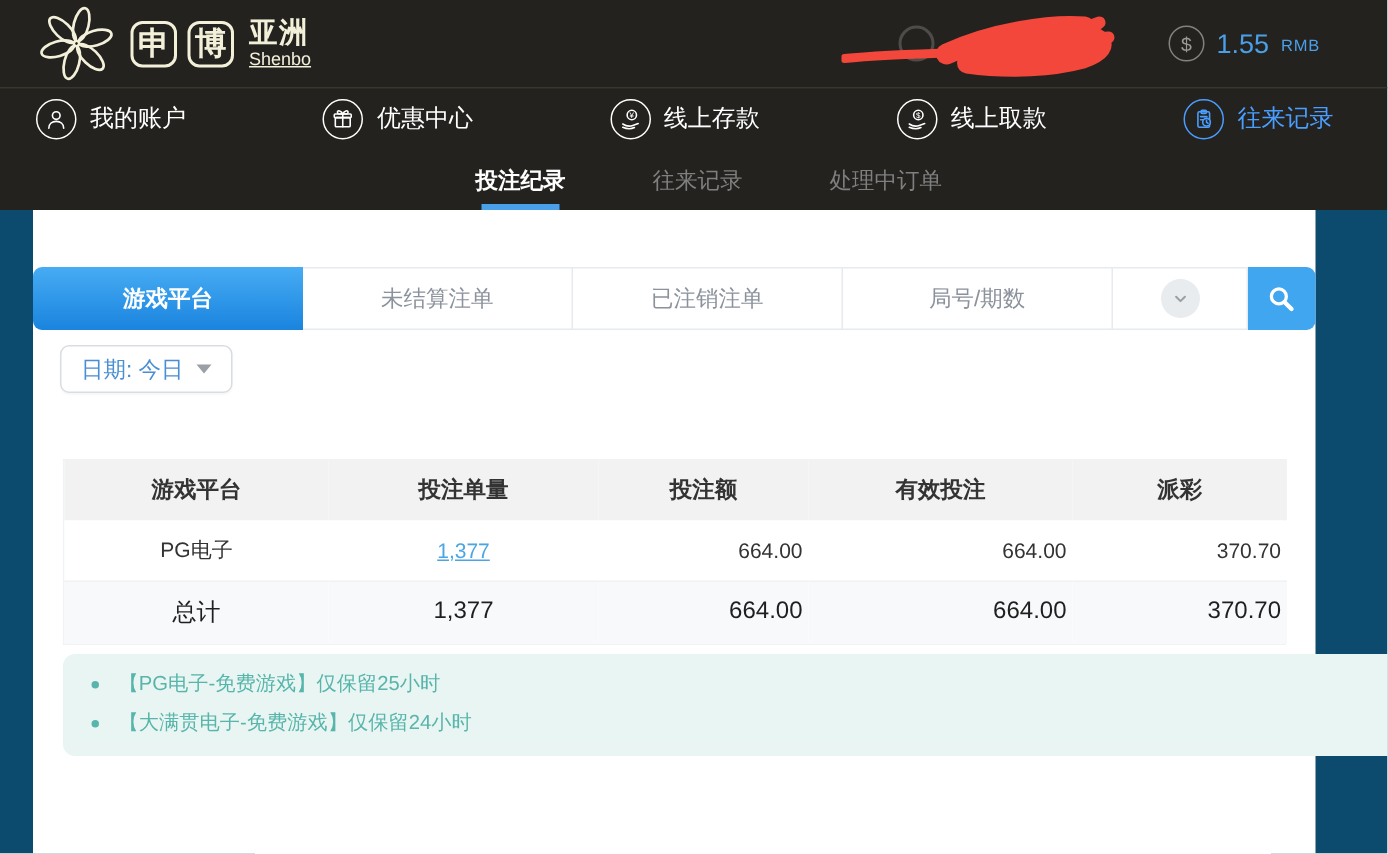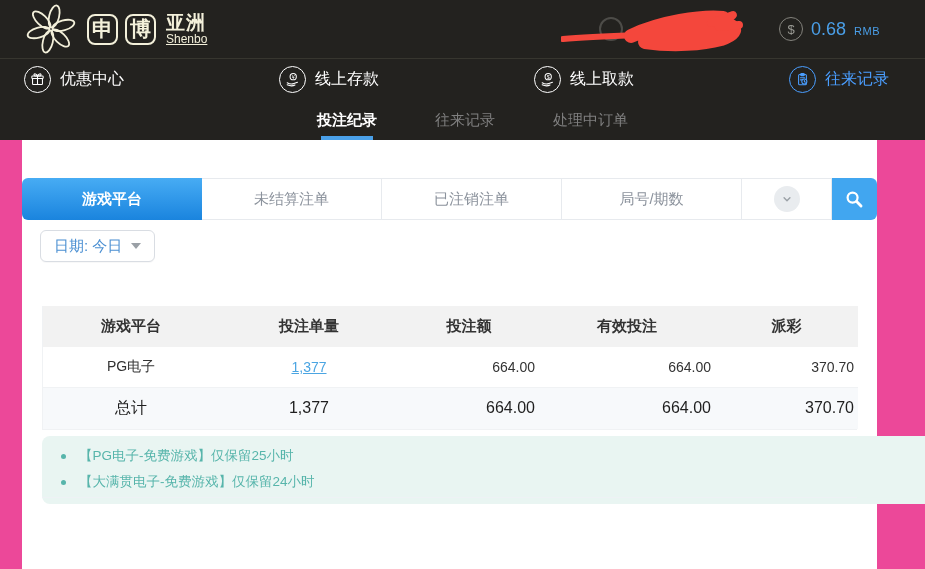--- a/index.html
+++ b/index.html
@@ -45,21 +45,21 @@
   
   .sub-nav { position:absolute; top:100px; left:0; width:925px; height:40px; background:#23221f;
     display:flex; align-items:center; justify-content:center; gap:34px; }
   .sub-item { height:40px; display:flex; align-items:center; color:#7f7f7f; font-size:15px;
     position:relative; cursor:pointer; padding:0 2px;margin-left:20px; }
   .sub-item.active { color:#ffffff; font-weight:bold; }
   .sub-item.active::after { content:""; position:absolute; bottom:0; left:50%;
     transform:translateX(-50%); width:52px; height:4px; background:#4aa0e8; }
 
   
-  .content { position:absolute; top:140px; left:0; width:925px; height:429px; background:#ec4899; }
+  .content { position:absolute; top:140px; left:0; width:925px; height:429px; background:#0c4a6e; }
   .card { position:absolute; left:22px; top:0; width:855px; height:429px; background:#ffffff; }
 
   .tab-bar { position:absolute; left:0; top:38px; width:855px; height:42px; display:flex; }
   .tab { width:180px; height:42px; display:flex; align-items:center; justify-content:center;
     background:#fff; color:#8b929c; font-size:15px; border:1px solid #e7eaee; border-left:none;
     cursor:pointer; }
   .tab.active { background:linear-gradient(#47acf4,#1a84de); color:#fff; font-weight:bold;
     border:none; border-radius:6px 0 0 6px; }
   .tab-spacer { width:90px; height:42px; border:1px solid #e7eaee; border-left:none;
     display:flex; align-items:center; justify-content:center; cursor:pointer; }
@@ -133,27 +133,36 @@
                      C 112 26, 150 22, 170 24 C 138 32, 100 37, 84 37
                      C 112 41, 142 39, 160 34 C 172 30, 178 24, 168 20" stroke-width="14"></path>
             <path d="M150 18 L172 10 L158 22 L178 20" stroke-width="8"></path>
           </g>
         </svg>
       </div>
       <div class="balance">
         <div class="coin-circle">
           <span>$</span>
         </div>
-        <span class="bal-amount">0.68</span>
+        <span class="bal-amount">1.55</span>
         <span class="bal-cur">RMB</span>
       </div>
     </div>
   </div>
 
   <div class="main-nav">
+    <div class="nav-item">
+      <span class="nav-icon-circle">
+        <svg width="17" height="17" viewBox="0 0 24 24">
+          <circle cx="12" cy="8.5" r="3.6"></circle>
+            <path d="M5 20.5c0-4.4 3.2-6.5 7-6.5s7 2.1 7 6.5"></path>
+        </svg>
+      </span>
+      <span>我的账户</span>
+    </div>
     <div class="nav-item">
       <span class="nav-icon-circle">
         <svg width="17" height="17" viewBox="0 0 24 24">
           <rect x="5" y="10.5" width="14" height="8.5" rx="1"></rect>
           <rect x="4" y="7" width="16" height="3.5" rx="1"></rect>
           <line x1="12" y1="7" x2="12" y2="19"></line>
           <path d="M12 7c-1.2-3-5-4-5-1.6S10 7 12 7zm0 0c1.2-3 5-4 5-1.6S14 7 12 7z"></path>
         </svg>
       </span>
       <span>优惠中心</span>

